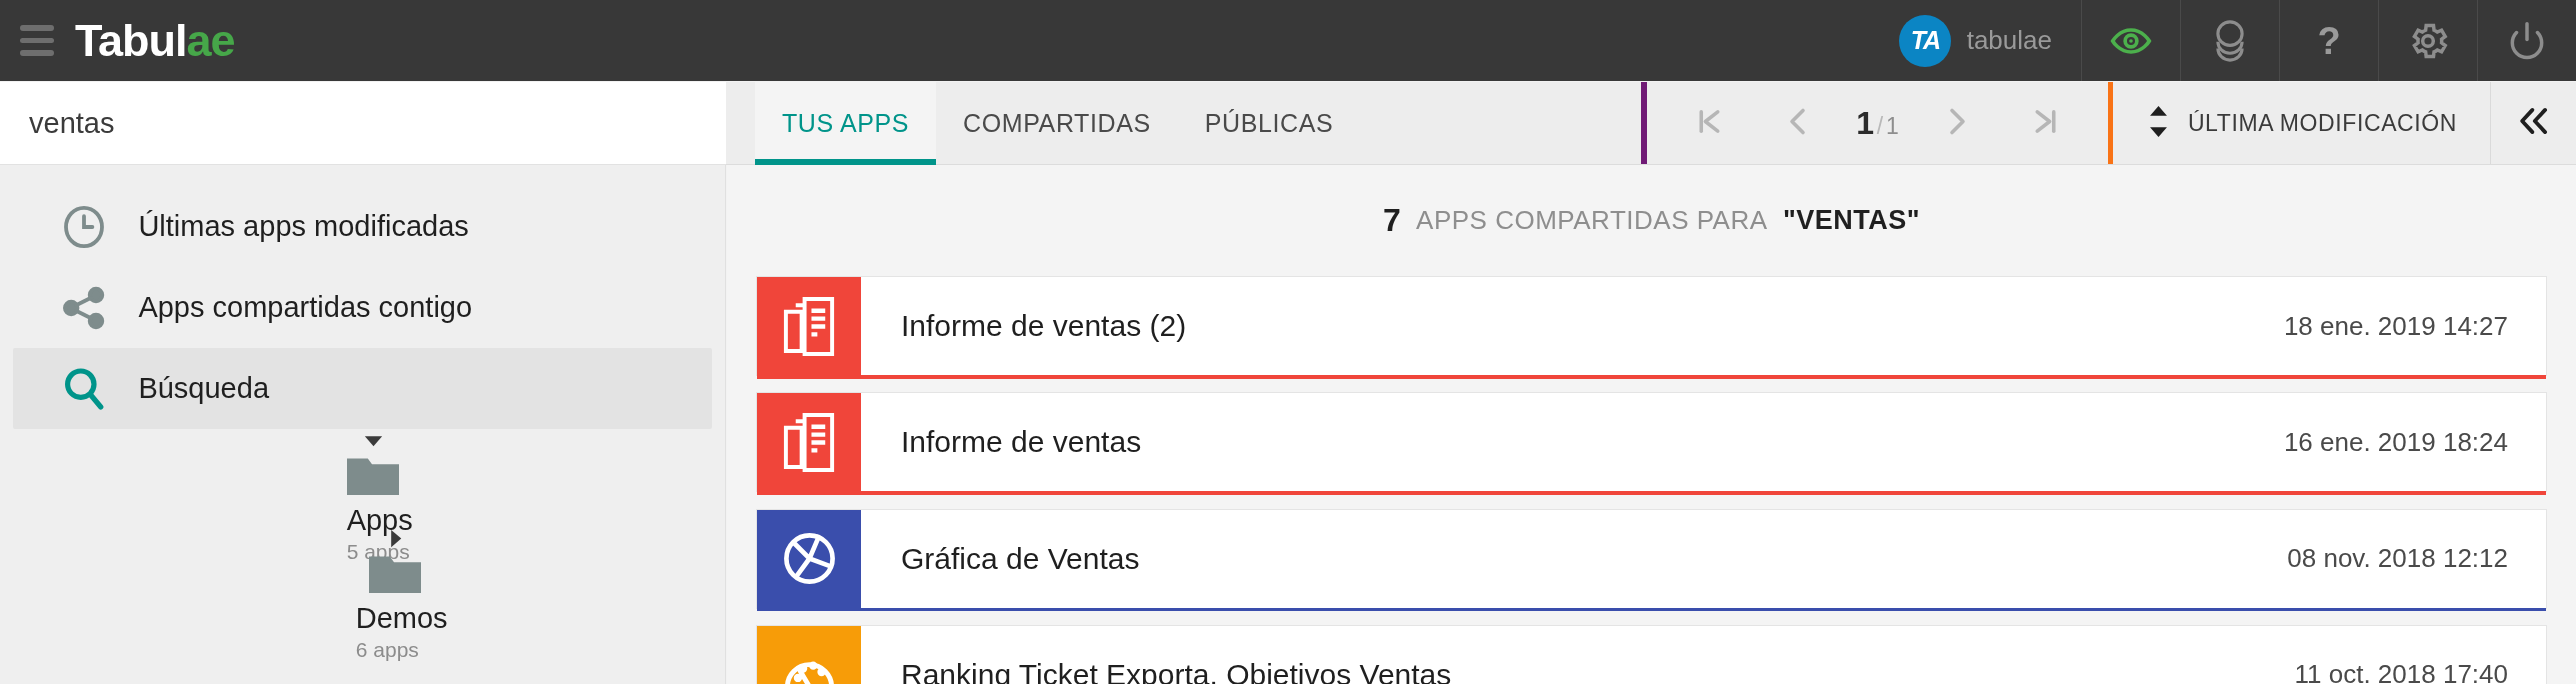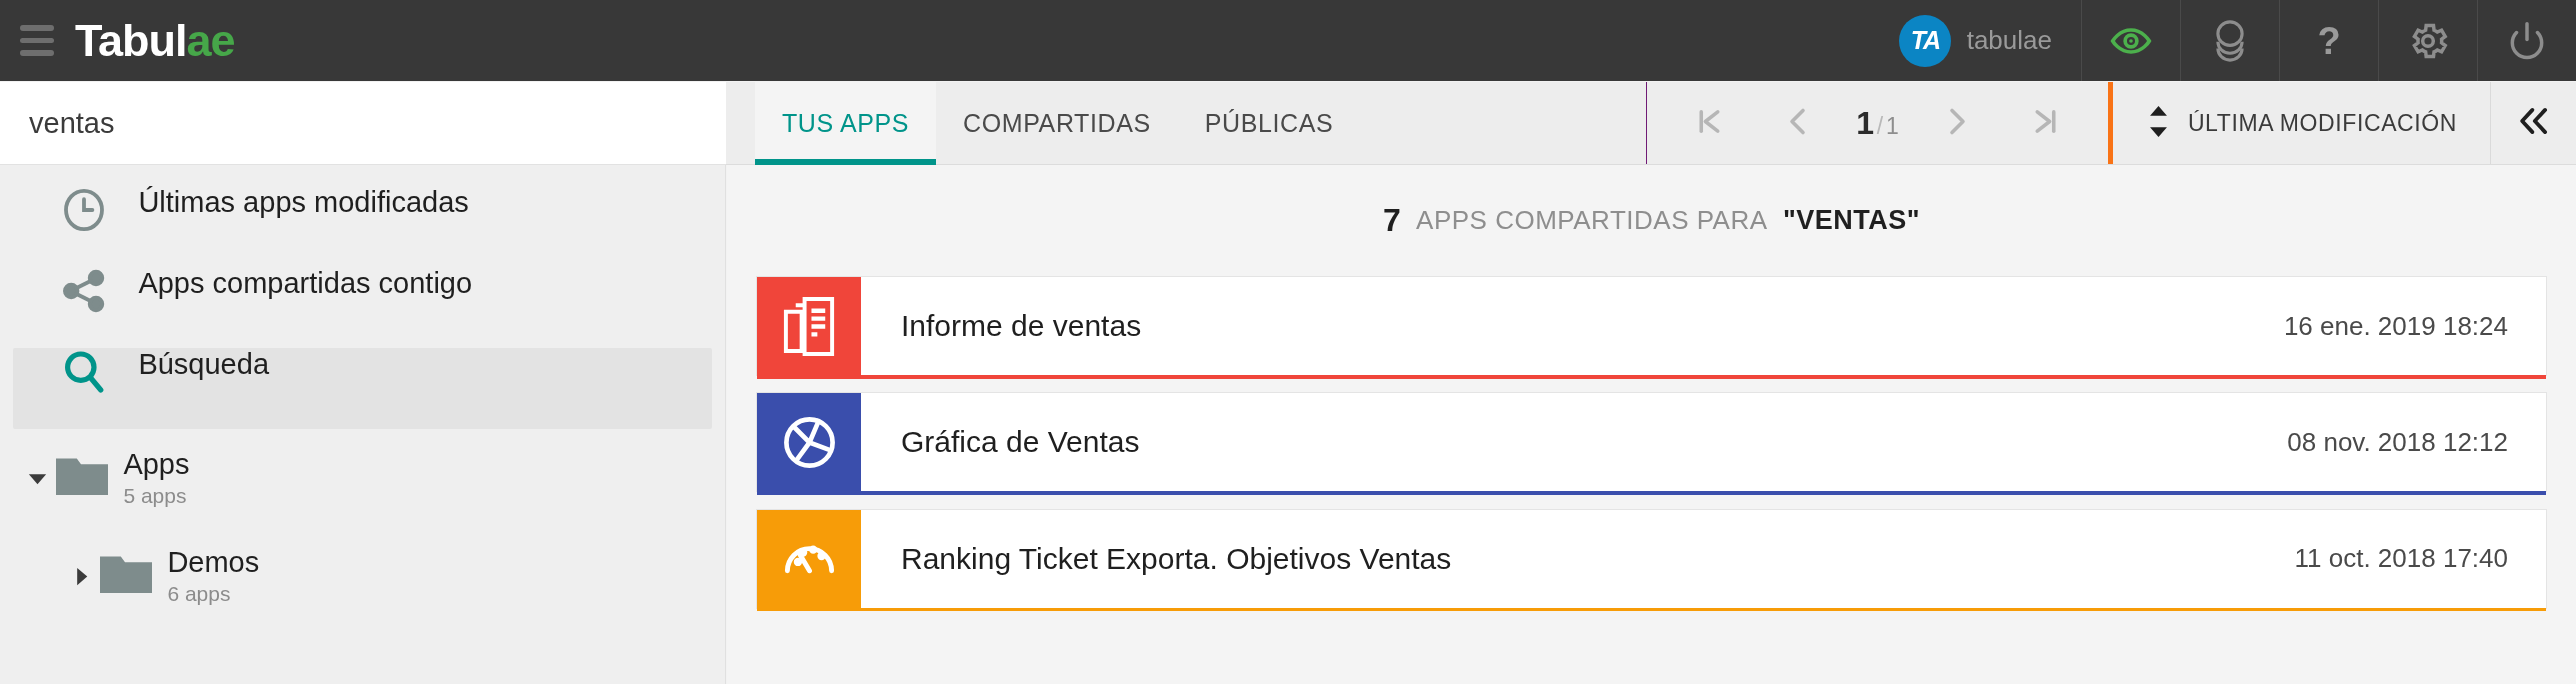--- a/index.html
+++ b/index.html
@@ -102,21 +102,21 @@
   }
   .tab.active::after {
     content: ""; position: absolute;
     left: 0; right: 0; bottom: -1px; height: 5.8px;
     background: #00948a;
   }
   .tabs-gap { flex: 1; }
 
   .pager {
     display: flex; align-items: center;
-    border-left: 1px solid #701a75;
+    border-left: 6px solid #701a75;
     padding: 0 33px; gap: 29px;
   }
   .pg-btn {
     width: 59px; height: 82px;
     display: flex; align-items: center; justify-content: center;
     cursor: pointer;
   }
   .pg-label { font-size: 23px; color: #8e8e8e; white-space: nowrap; }
   .pg-label b { font-size: 32px; color: #2b2b2b; font-weight: bold; }
   .pg-label i { font-style: normal; color: #b9b9b9; padding: 0 2.9px; }
@@ -137,34 +137,35 @@
 
   
   .sidebar {
     position: absolute; top: 165px; left: 0;
     width: 726px; height: 520px;
     background: #efefef;
     border-right: 1px solid #e0e0e0;
     padding-top: 21px;
   }
   .side-item {
-    display: flex; align-items: flex-start;
+    display: flex; align-items: center;
     height: 81px; margin: 0 13.4px;
     padding-left: 46px; gap: 29px;
     border-radius: 1.9px; cursor: pointer;
   }
   .side-item.selected { background: #e3e3e3; }
   .side-label { font-size: 29px; color: #1f1f1f; }
 
   .side-icon { width: 50px; display: flex; align-items: center; justify-content: center; }
 
   .folder-row {
     display: flex; align-items: center;
     height: 98px; padding-left: 21px; gap: 0;
     cursor: pointer;
+    flex-direction: column;
   }
   .folder-row.nested { padding-left: 65px; }
   .caret { width: 33px; display: flex; align-items: center; justify-content: center; }
   .folder-text { display: flex; flex-direction: column; justify-content: center; margin-left: 13.4px; }
   .folder-name { font-size: 29px; color: #1f1f1f; line-height: 1.15; }
   .folder-count { font-size: 21px; color: #8c8c8c; line-height: 1.2; margin-top: 1.9px; }
 
   
   .content {
     position: absolute; top: 165px; left: 727px;
@@ -422,20 +423,32 @@
 <div class="content">
 
   <div class="results-header">
     <span class="rh-count">7</span>
     <span class="rh-text">APPS COMPARTIDAS PARA</span>
     <span class="rh-query">"VENTAS"</span>
   </div>
 
   <div class="rows">
 
+    <div class="app-row" style="--accent:#f0453a">
+      <div class="app-icon" style="background:#f0453a">
+        <svg width="59" height="63" viewBox="0 0 30 32" fill="none" stroke="#fff" stroke-width="2">
+          <path d="M3 8.5h8v20H3z"></path>
+          <path d="M8 5.2h8v20"></path>
+          <path d="M12.5 2h14v28h-14z" fill="#f0453a"></path>
+          <path d="M16 8h7M16 12h7M16 16h7M16 20h3" stroke-width="2.2"></path>
+        </svg>
+      </div>
+      <div class="app-name">Informe de ventas (2)</div>
+      <div class="app-date">18 ene. 2019 14:27</div>
+    </div>
 
     <div class="app-row" style="--accent:#f0453a">
       <div class="app-icon" style="background:#f0453a">
         <svg width="59" height="63" viewBox="0 0 30 32" fill="none" stroke="#fff" stroke-width="2">
           <path d="M3 8.5h8v20H3z"></path>
           <path d="M8 5.2h8v20"></path>
           <path d="M12.5 2h14v28h-14z" fill="#f0453a"></path>
           <path d="M16 8h7M16 12h7M16 16h7M16 20h3" stroke-width="2.2"></path>
         </svg>
       </div>

